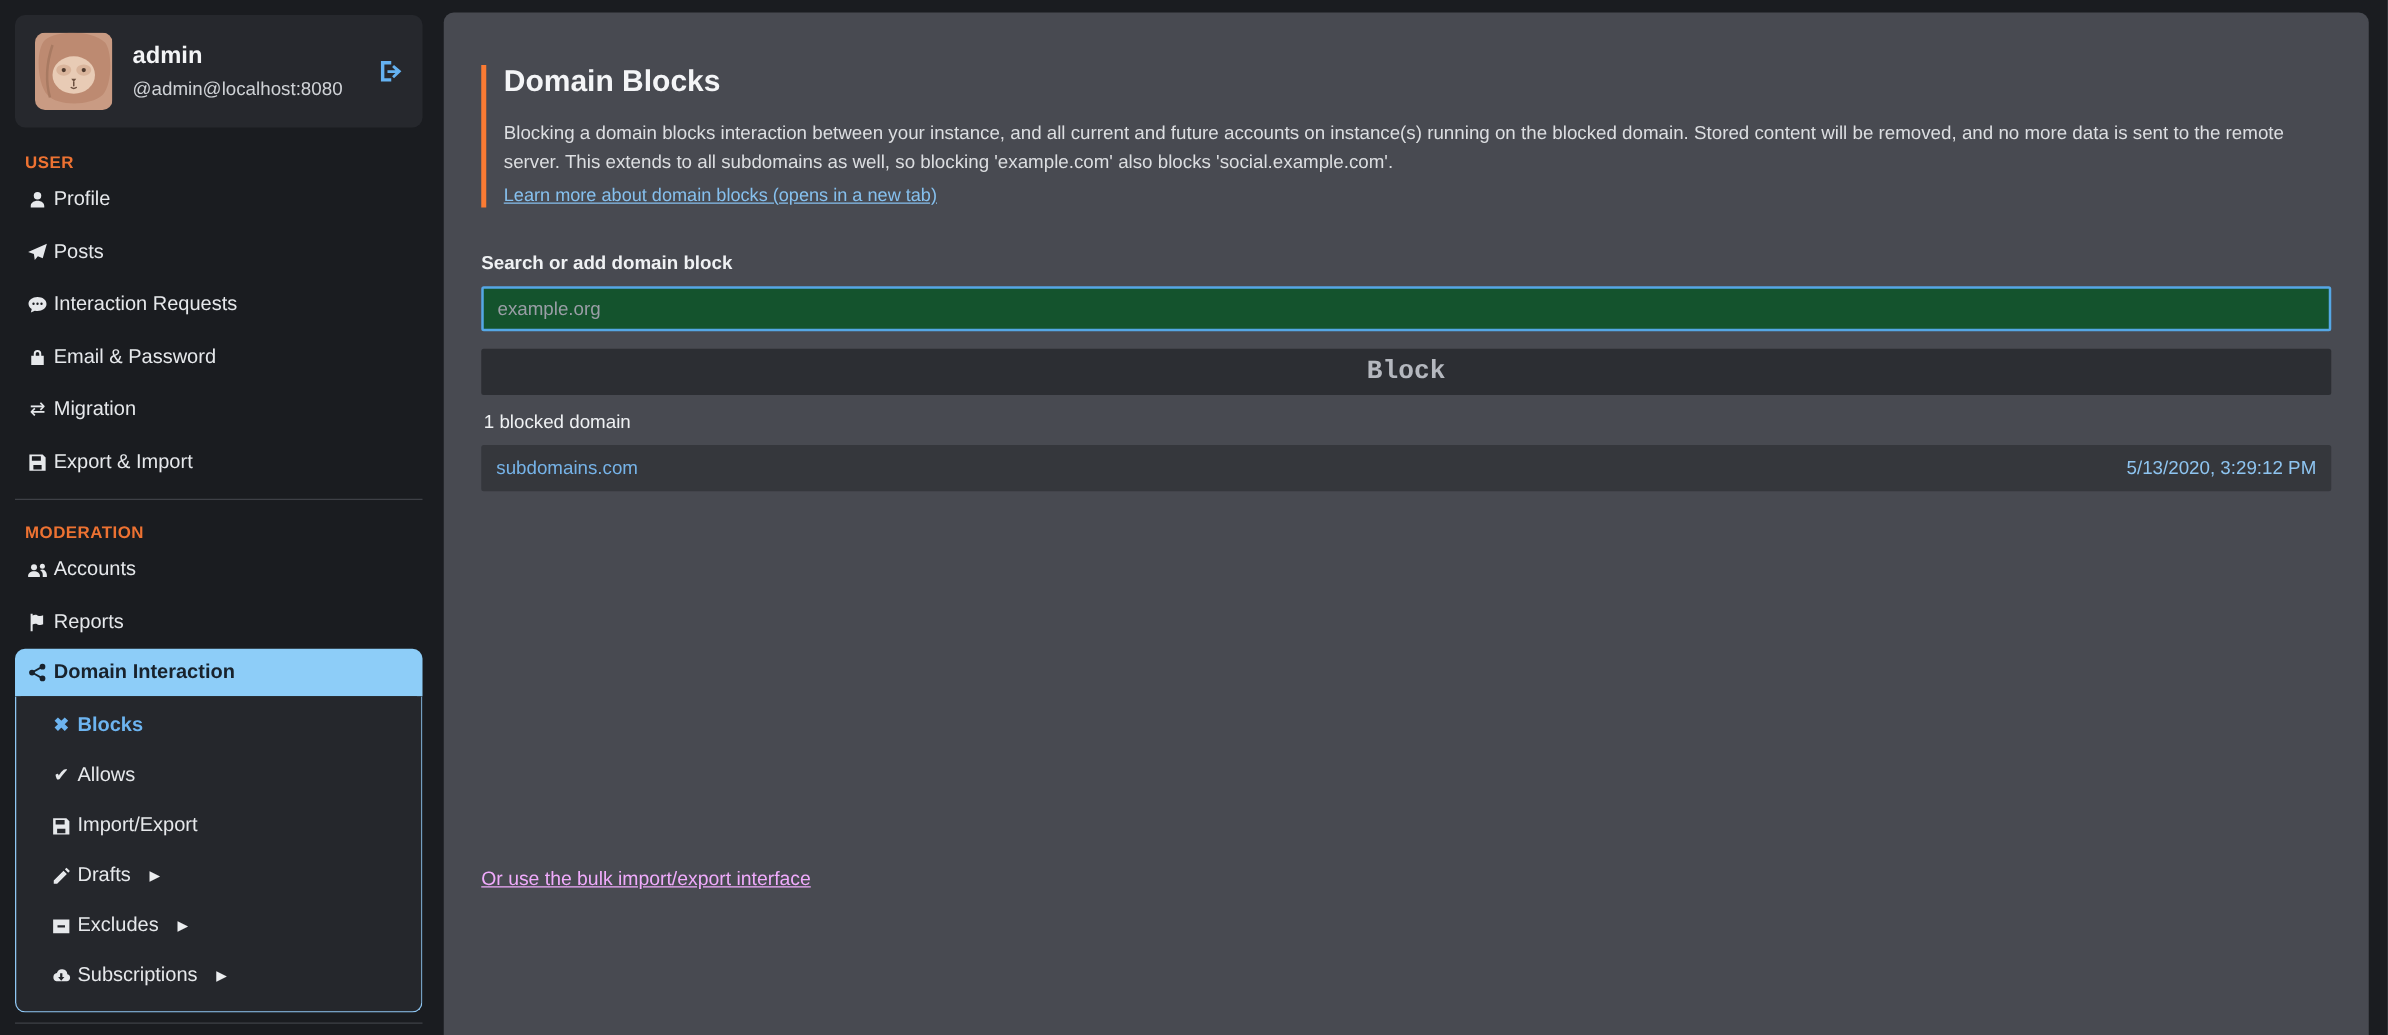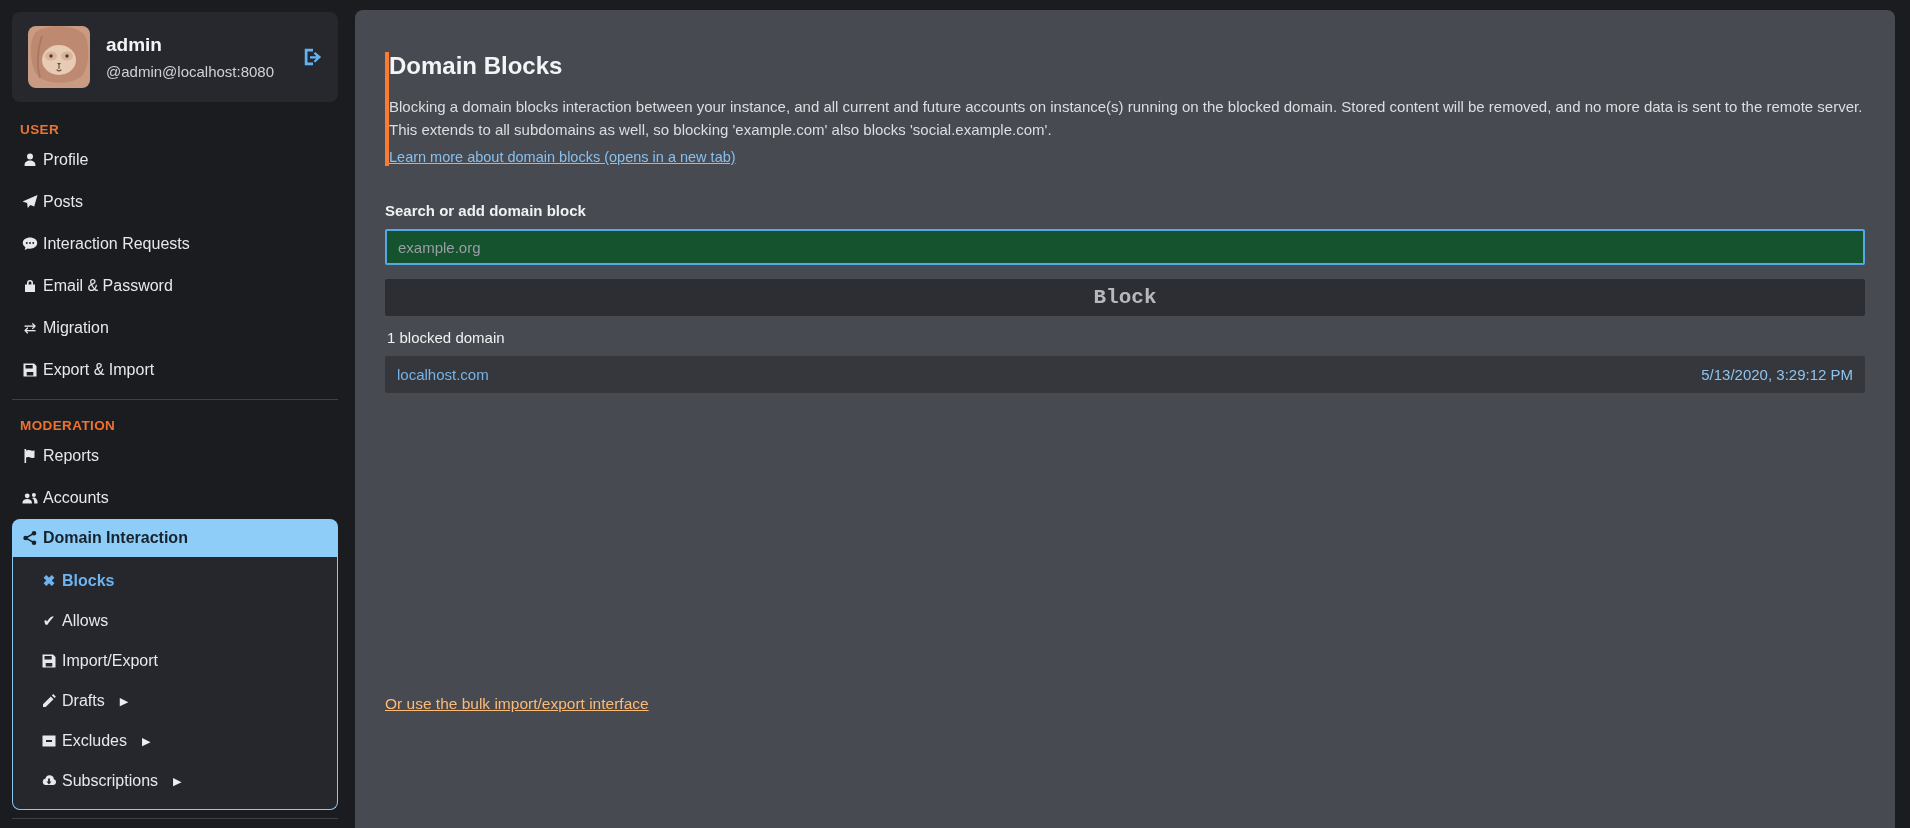--- a/index.html
+++ b/index.html
@@ -47,21 +47,21 @@
   }
   .submenu .nav-item { padding:11px 8px 11px 26px; }
   .submenu .nav-item.active { color:#6db4f0; font-weight:bold; }
   .caret { font-size:11px; margin-left:12px; color:#eceef0; line-height:1; }
   
   .main-panel {
     position:absolute; left:355px; top:10px; width:1540px; height:818px;
     background:#484a51; border-radius:8px 8px 0 0;
     padding:42px 30px 0 30px;
   }
-  .heading-block { border-left:4px solid #fb7b33; }
+  .heading-block { border-left:4px solid #fb7b33; padding-left:14px; }
   .page-title { font-size:24px; font-weight:bold; color:#f4f5f7; margin-bottom:16px; }
   .page-desc { font-size:15px; line-height:1.5; color:#dcdee1; margin-bottom:7px; }
   .learn-link { color:#86c0ee; font-size:14.5px; text-decoration:underline; cursor:pointer; }
   .search-label { margin-top:36px; font-weight:bold; font-size:15px; color:#eff1f3; margin-bottom:10px; }
   .domain-input {
     width:100%; height:36px; background:#14532d;
     border:2px solid #55a7e5; border-radius:2px;
     color:#c9cccf; font-size:15px; padding:0 11px;
     font-family:"Liberation Sans", sans-serif;
   }
@@ -75,21 +75,21 @@
   .count-text { margin:13px 2px 10px; font-size:15px; color:#eff1f3; }
   .domain-row {
     height:37px; background:#35373c; border-radius:2px;
     display:flex; justify-content:space-between; align-items:center;
     padding:0 12px; cursor:pointer;
   }
   .domain-row .domain { color:#76b3e8; font-size:15px; }
   .domain-row .date { color:#8ec4f0; font-size:15px; }
   .bulk-link {
     display:inline-block; margin-top:302px;
-    color:#fdba74; font-size:15.5px; text-decoration:underline; cursor:pointer;
+    color:#f0abfc; font-size:15.5px; text-decoration:underline; cursor:pointer;
   }
 </style>
 </head>
 <body>
 
 <div class="sidebar">
 
   <div class="user-card">
     <div class="avatar">
       <svg viewBox="0 0 62 62" width="62" height="62">
@@ -156,32 +156,32 @@
         </svg></span>
     <span>Export &amp; Import</span>
   </div>
 
   <hr class="divider">
 
   <div class="section-label">MODERATION</div>
 
   <div class="nav-item">
     <span class="icon"><svg viewBox="0 0 16 16" width="1em" height="1em" fill="currentColor">
-          <path d="M2.5 1h1.6v1.4c1.2-.5 2.4-.8 3.9-.1 1.8.8 3.3.4 4.5-.1v7.2c-1.2.5-2.7.9-4.5.1-1.5-.7-2.7-.4-3.9.1V15H2.5V1z"></path>
-        </svg></span>
-    <span>Reports</span>
-  </div>
-  <div class="nav-item">
-    <span class="icon"><svg viewBox="0 0 16 16" width="1em" height="1em" fill="currentColor">
           <circle cx="5.2" cy="5.8" r="2.4"></circle>
           <path d="M5.2 8.9c-2.6 0-4.7 1.5-4.7 3.5v1.1h9.4v-1.1c0-2-2.1-3.5-4.7-3.5z"></path>
           <circle cx="11.9" cy="5" r="2"></circle>
           <path d="M11.9 7.6c-.7 0-1.4.2-1.9.4 1.4.9 2.2 2.2 2.2 3.7v1.8h3.3v-1.3c0-2.1-1.5-4.6-3.6-4.6z"></path>
         </svg></span>
     <span>Accounts</span>
+  </div>
+  <div class="nav-item">
+    <span class="icon"><svg viewBox="0 0 16 16" width="1em" height="1em" fill="currentColor">
+          <path d="M2.5 1h1.6v1.4c1.2-.5 2.4-.8 3.9-.1 1.8.8 3.3.4 4.5-.1v7.2c-1.2.5-2.7.9-4.5.1-1.5-.7-2.7-.4-3.9.1V15H2.5V1z"></path>
+        </svg></span>
+    <span>Reports</span>
   </div>
   <div class="nav-item active-parent">
     <span class="icon"><svg viewBox="0 0 16 16" width="1em" height="1em" fill="currentColor">
           <g stroke="currentColor" stroke-width="1.5">
             <line x1="3.6" y1="8" x2="12" y2="3.3"></line>
             <line x1="3.6" y1="8" x2="12" y2="12.7"></line>
           </g>
           <circle cx="12" cy="3.3" r="2.3"></circle>
           <circle cx="3.6" cy="8" r="2.3"></circle>
           <circle cx="12" cy="12.7" r="2.3"></circle>
@@ -240,18 +240,18 @@
   </div>
 
   <div class="search-label">Search or add domain block</div>
   <input class="domain-input" type="text" placeholder="example.org" style="">
 
   <button class="block-btn">Block</button>
 
   <div class="count-text">1 blocked domain</div>
 
   <div class="domain-row">
-    <span class="domain">localhost.com</span>
+    <span class="domain">subdomains.com</span>
     <span class="date">5/13/2020, 3:29:12 PM</span>
   </div>
 
   <a class="bulk-link">Or use the bulk import/export interface</a>
 </div>
 
 </body></html>

